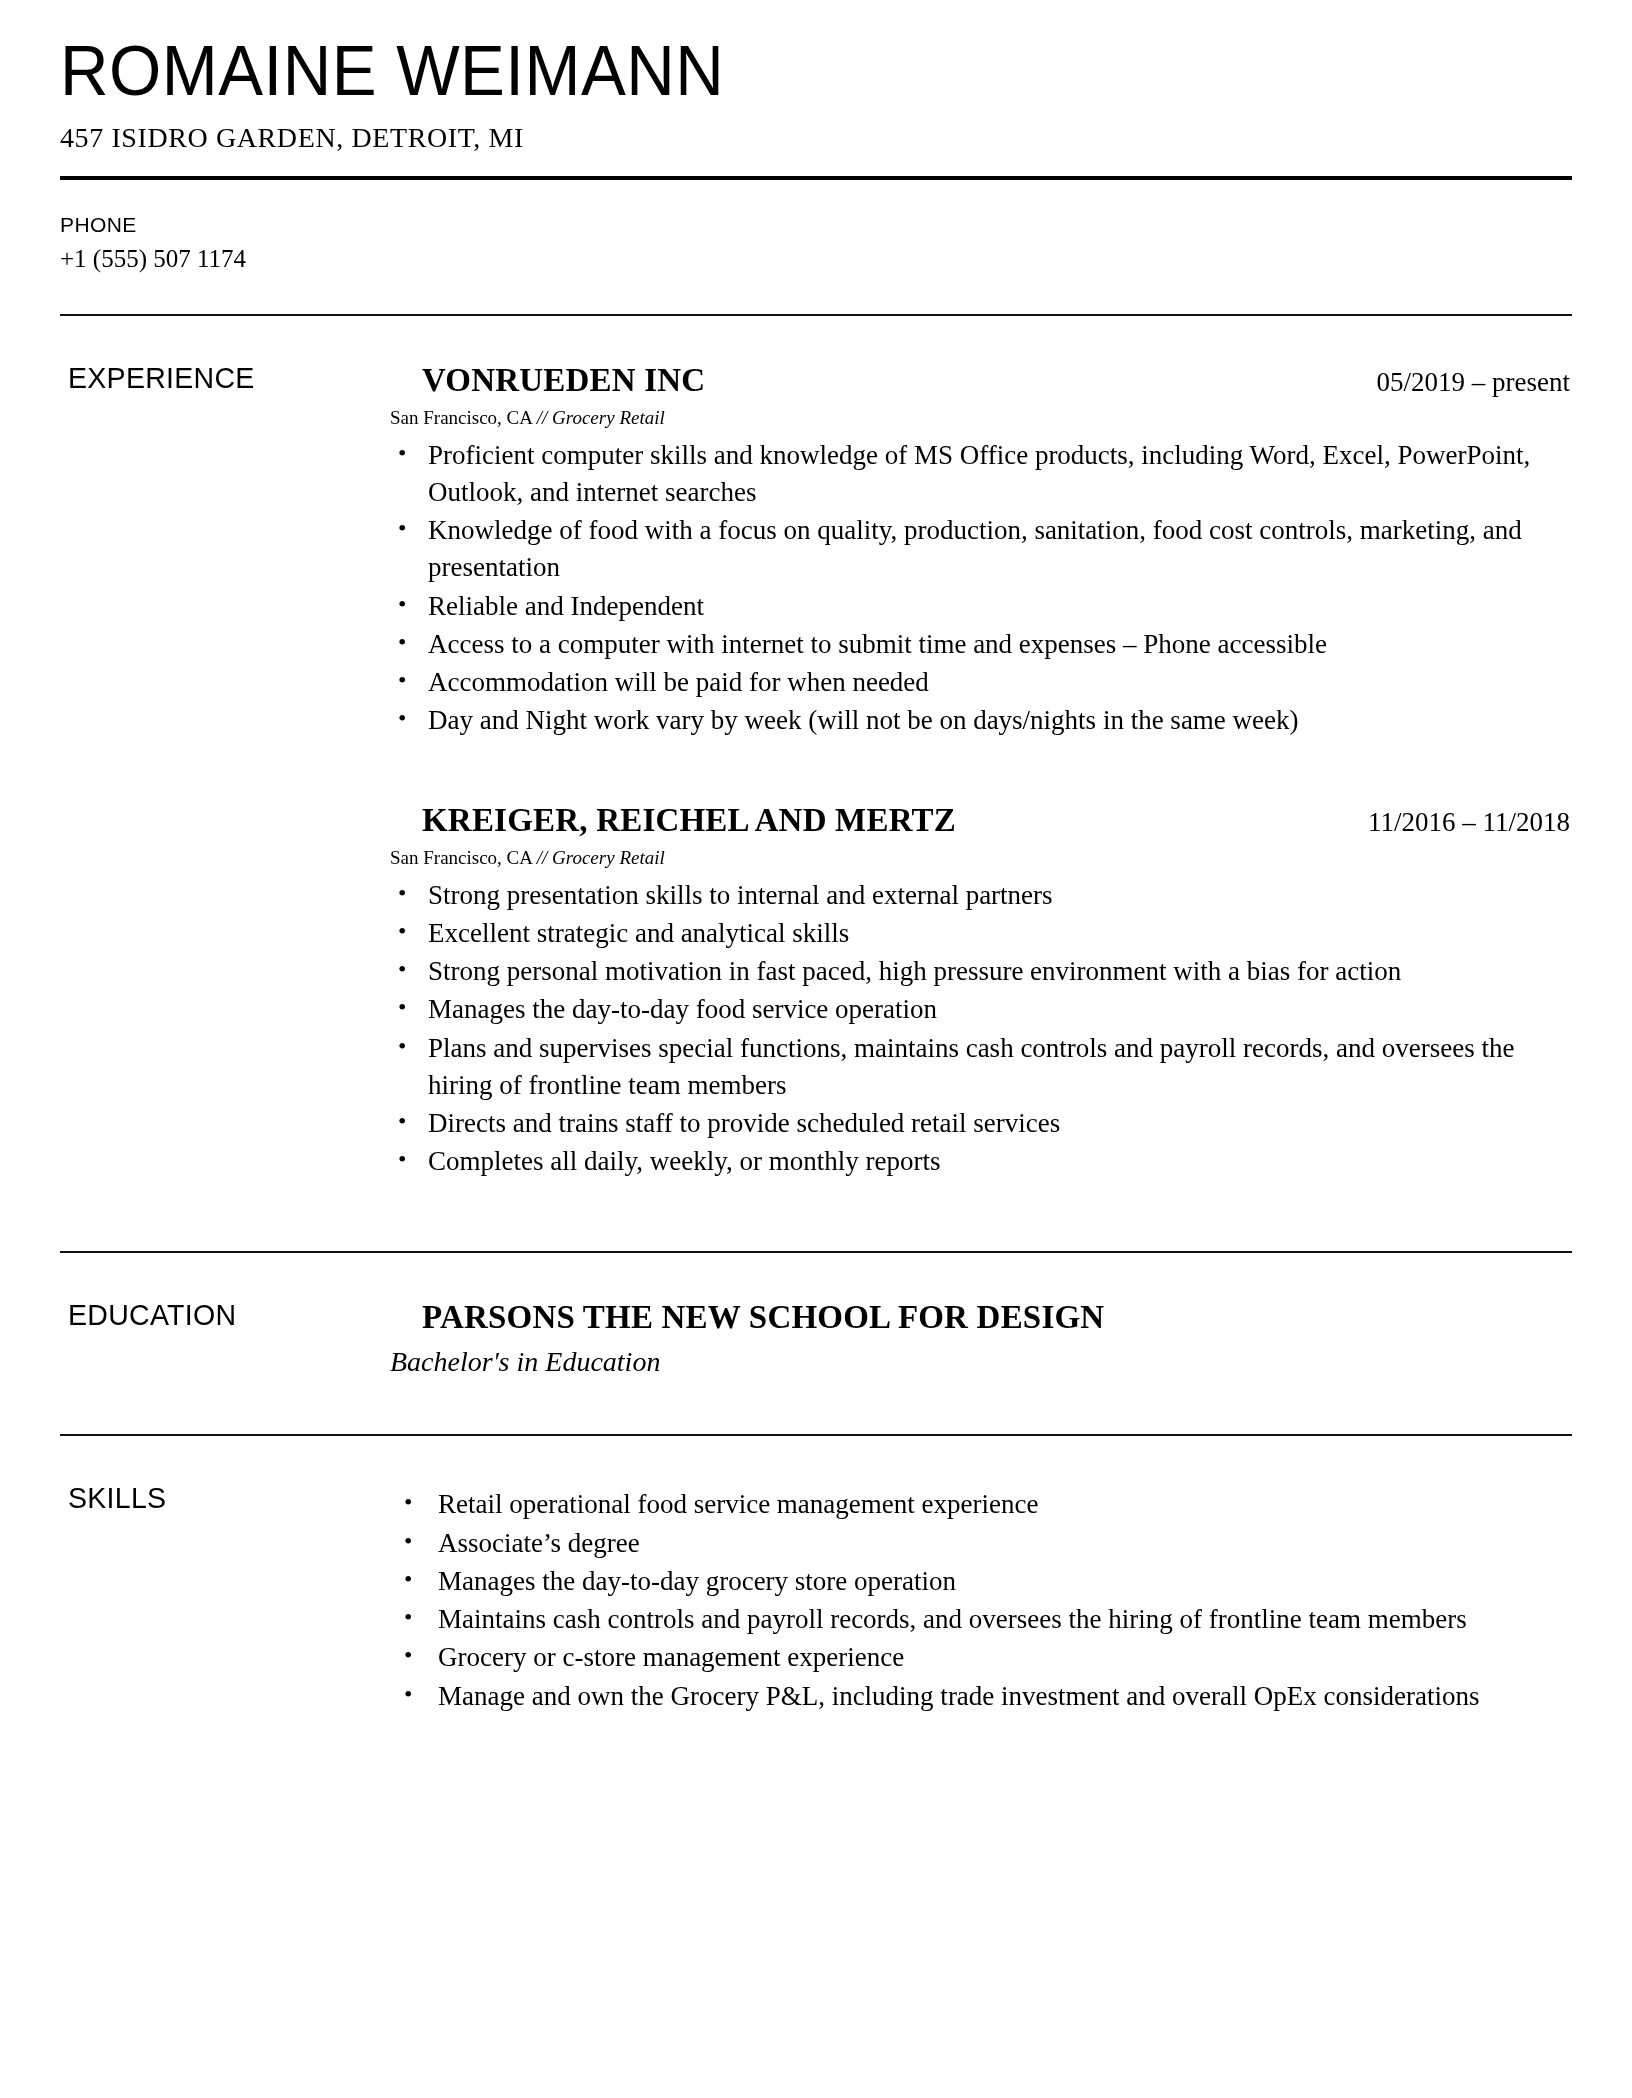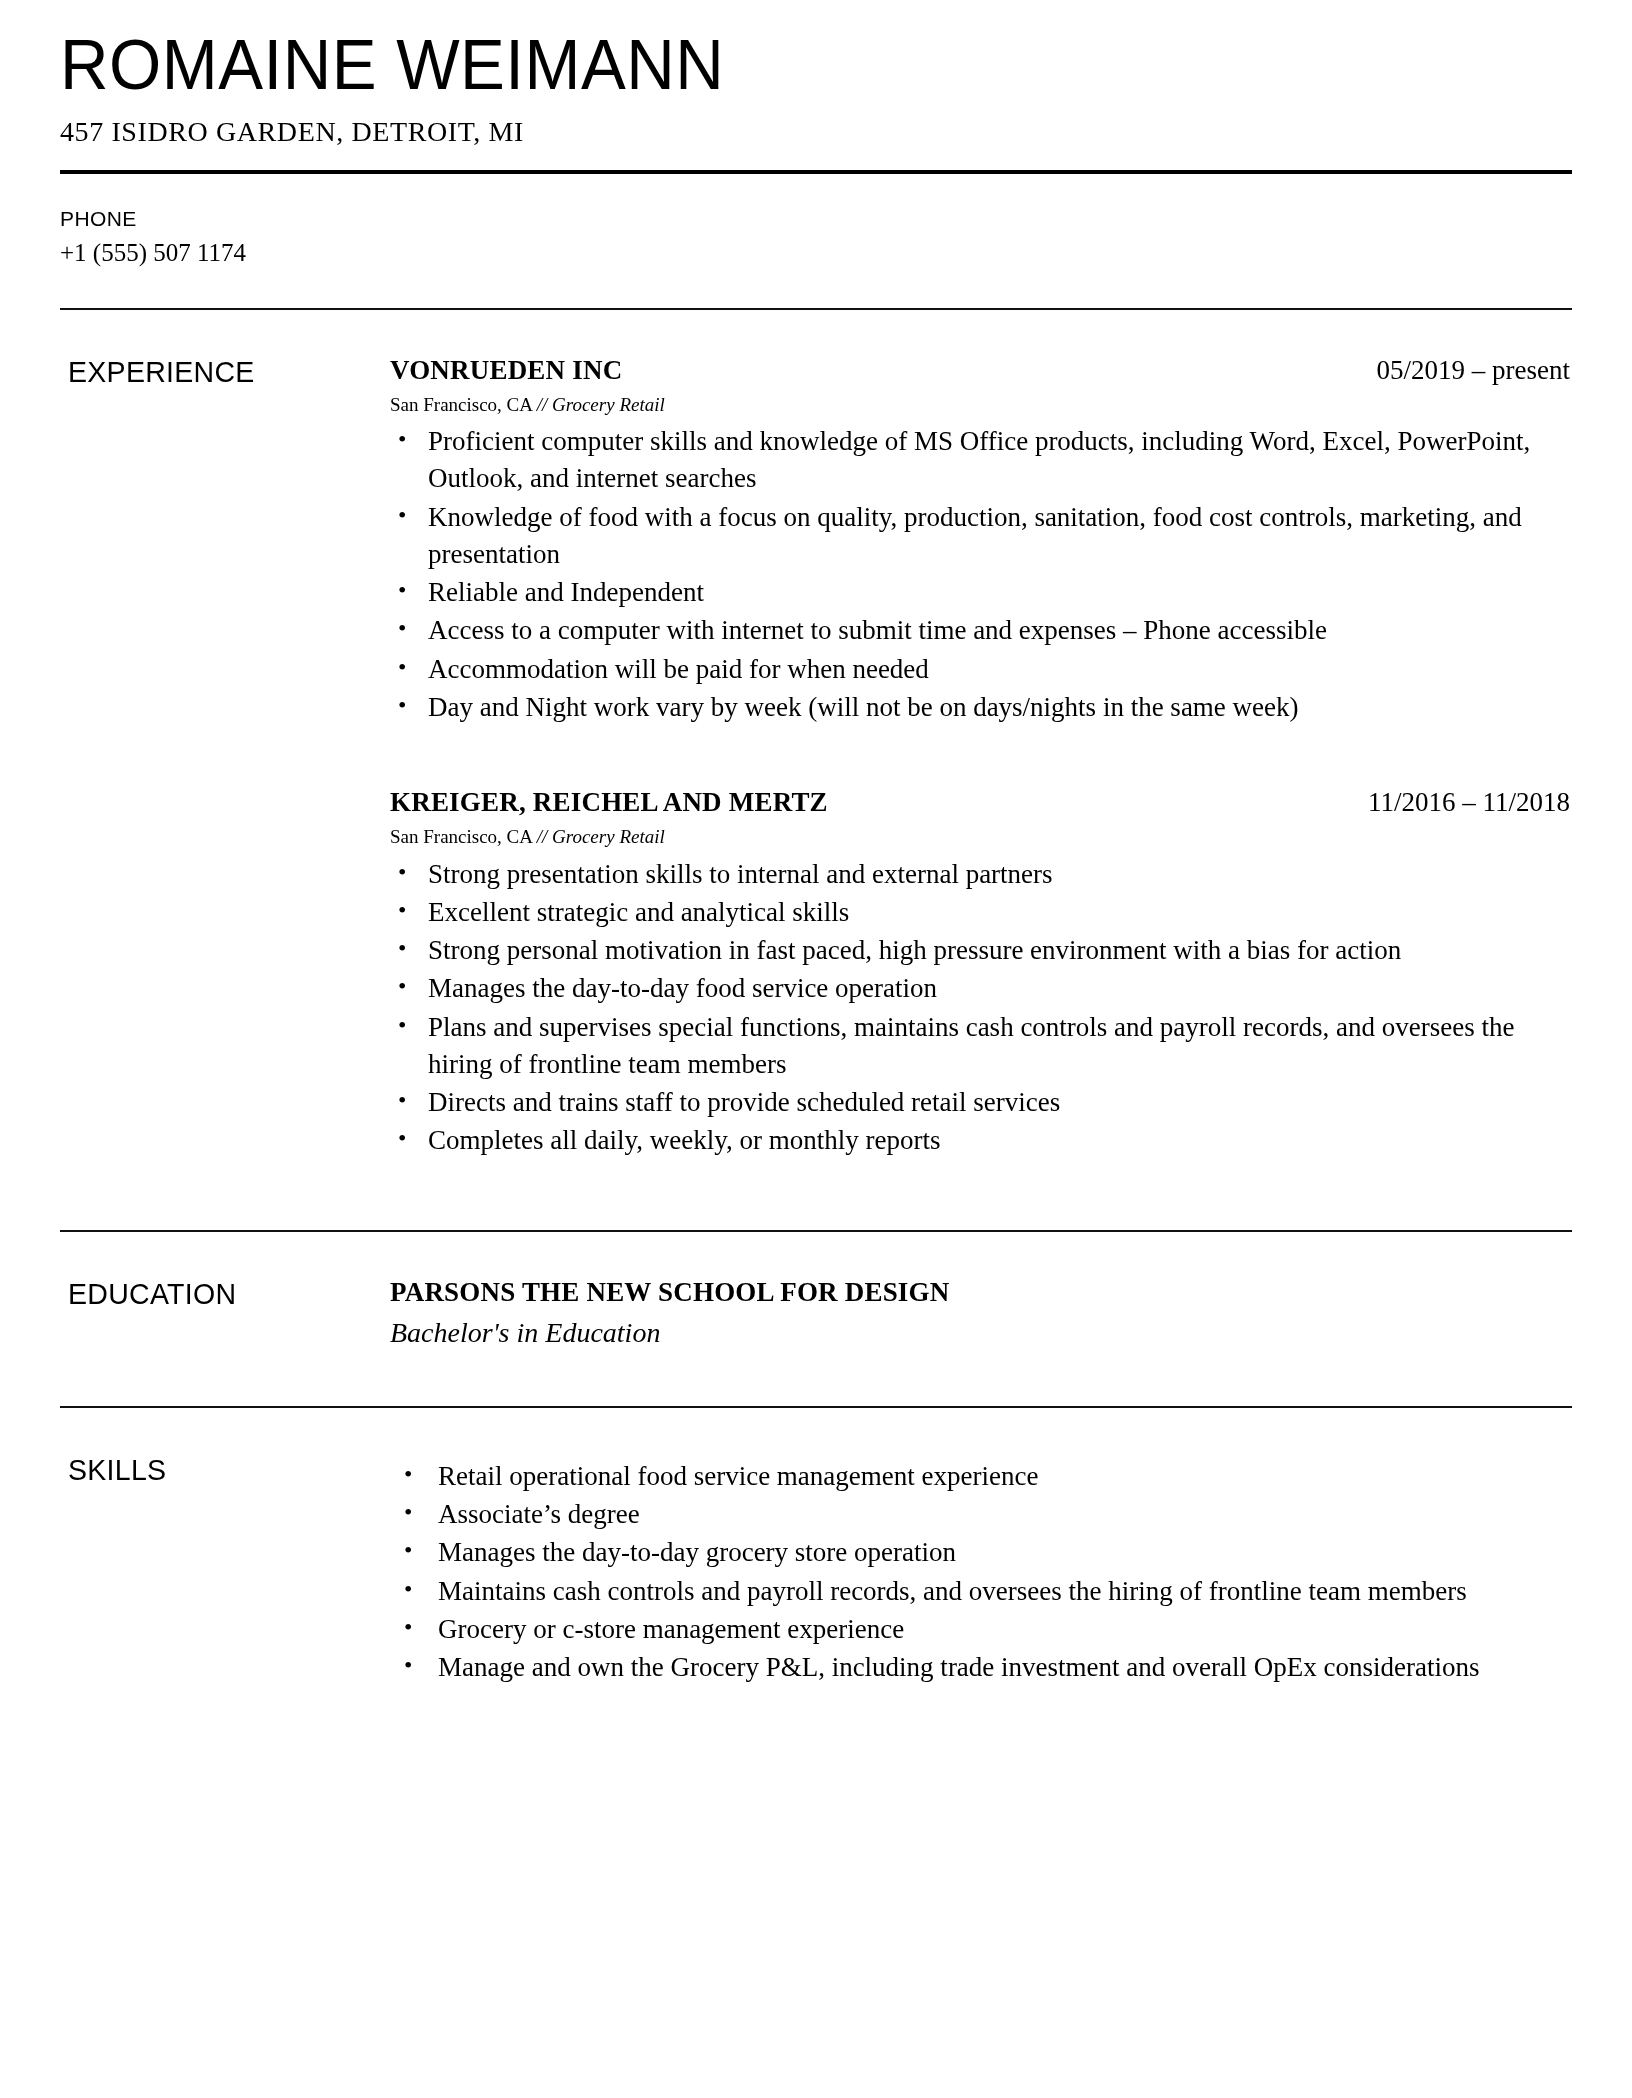--- a/index.html
+++ b/index.html
@@ -13,21 +13,21 @@
     font-family: "Liberation Serif", "DejaVu Serif", serif;
     color: #000000;
     -webkit-font-smoothing: antialiased;
   }
 
   .page {
     position: relative;
     width: 1632px;
     height: 2098px;
     box-sizing: border-box;
-    padding: 0 60px;
+    padding: 6px 60px;
     background: #ffffff;
   }
 
   
   .header {
     padding-top: 28px;
   }
   .full-name {
     font-family: "Liberation Sans", "DejaVu Sans", sans-serif;
     font-size: 70px;
@@ -108,25 +108,26 @@
   .entry { margin-bottom: 6px; }
   .entry + .entry { margin-top: 60px; }
 
   .entry-head {
     display: flex;
     justify-content: space-between;
     align-items: baseline;
     gap: 20px;
   }
   .org {
-    font-size: 27px;
+    font-size: 33px;
     font-weight: 700;
     letter-spacing: 0.2px;
     line-height: 1.25;
     text-transform: uppercase;
+    margin-left: 32px;
   }
   .dates {
     font-size: 27px;
     font-weight: 400;
     line-height: 1.25;
     white-space: nowrap;
   }
   .sub-line {
     font-size: 19px;
     line-height: 1.3;

